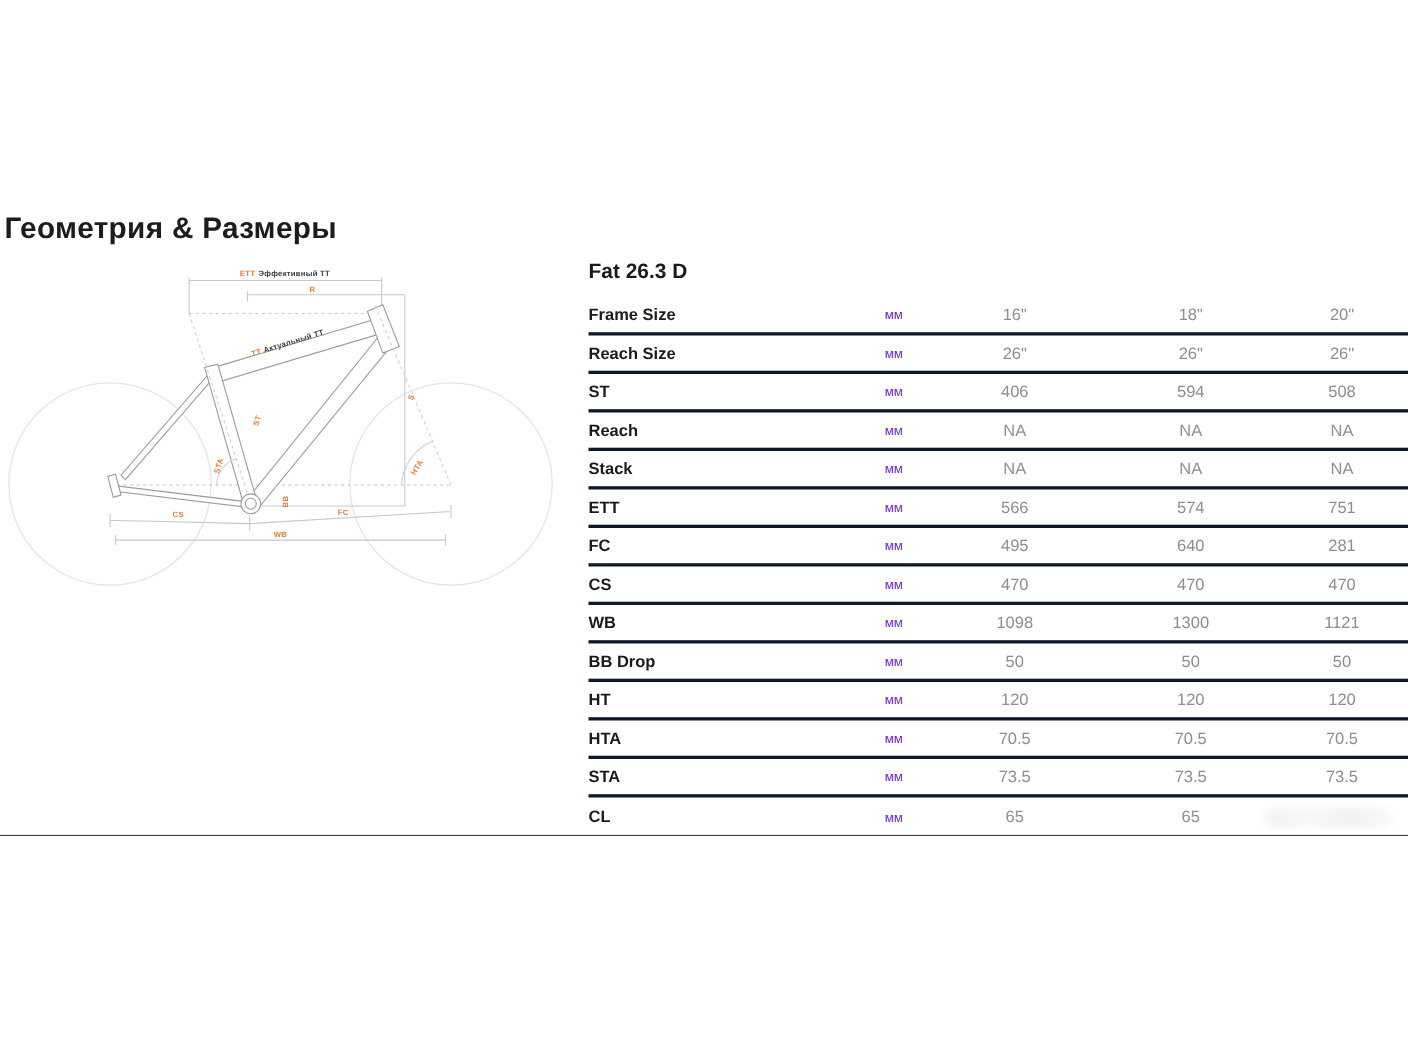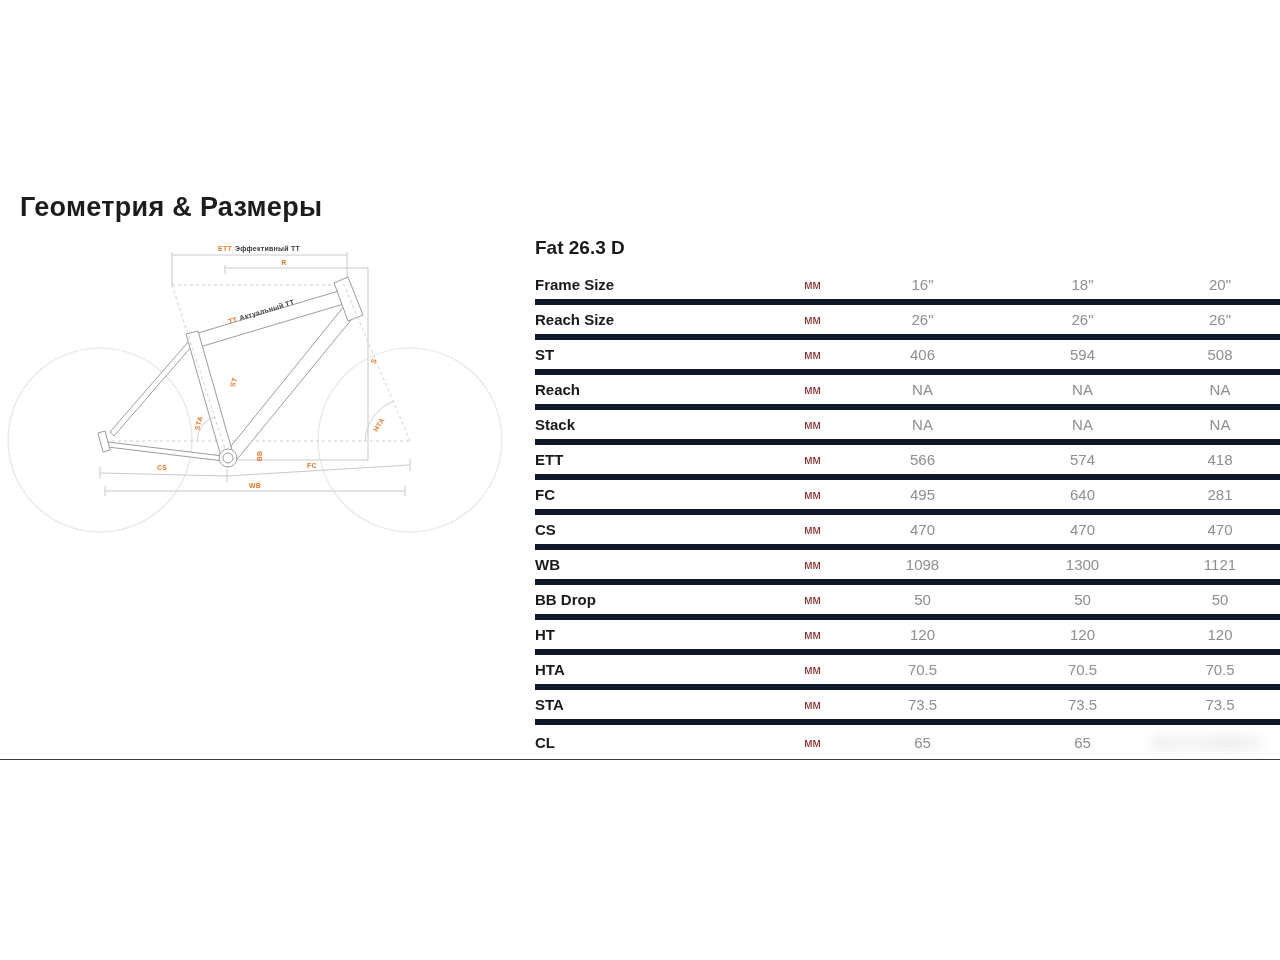--- a/index.html
+++ b/index.html
@@ -1,43 +1,43 @@
 <!DOCTYPE html>
 <html><head>
 <meta charset="utf-8">
 <style>
   * { margin:0; padding:0; box-sizing:border-box; }
   html,body { width:1280px; height:960px; background:#ffffff; overflow:hidden;
     font-family:"Liberation Sans", sans-serif; }
   .abs { position:absolute; }
 
   
-  #page-title { left:20px; top:192px; font-size:27px; font-weight:bold;
+  #page-title { left:4px; top:192px; font-size:27px; font-weight:bold;
     color:#1c1c1c; letter-spacing:.3px; }
 
   
   #diagram { left:0; top:228px; width:520px; height:322px; }
   #diagram text { font-family:"Liberation Sans", sans-serif; font-size:7px;
     font-weight:bold; letter-spacing:.25px; }
   .lab-accent { fill:#E87C2E; }
   .lab-dark { fill:#3A3A3A; }
   .tube { fill:#ffffff; stroke:#9C9C9C; stroke-width:1; }
   .dim  { stroke:#C9C9C9; stroke-width:1; fill:none; }
   .dash { stroke:#CFCFCF; stroke-width:1; fill:none; stroke-dasharray:3 3; }
   .wheel{ stroke:#E5E5E5; stroke-width:1.2; fill:none; }
   .arc  { stroke:#C5D3D8; stroke-width:1; fill:none; }
 
   
   #spec-table { left:535px; top:237px; width:745px; }
   .model { font-size:19px; font-weight:bold; color:#1a1a1a; height:33px; }
   .trow { display:grid; grid-template-columns:250px 55px 165px 155px 120px;
-    height:35px; align-items:center; border-bottom:6px solid #0f172a; }
+    height:35px; align-items:center; border-bottom:3px solid #0f172a; }
   .trow:last-child { border-bottom:none; }
   .cell.lbl { font-size:15px; font-weight:bold; color:#1a1a1a; text-align:left; }
-  .cell.unit{ font-size:12px; color:#7f1d1d; text-align:center; }
+  .cell.unit{ font-size:12px; color:#6d28d9; text-align:center; }
   .cell.val { font-size:15px; color:#8E8E8E; text-align:center; }
 
   
   #bottom-rule { left:0; top:759px; width:1280px; height:1px; background:#3D3D3D; }
 
   
   #watermark { left:1150px; top:734px; width:115px; height:18px;
     background:linear-gradient(90deg,#ededed 0%,#f4f4f4 35%,#ececec 70%,#f6f6f6 100%);
     border-radius:9px; filter:blur(4px); opacity:.75; }
 </style>
@@ -137,21 +137,21 @@
         <div class="cell unit">мм</div>
         <div class="cell val">NA</div>
         <div class="cell val">NA</div>
         <div class="cell val">NA</div>
       </div>
       <div class="trow">
         <div class="cell lbl">ETT</div>
         <div class="cell unit">мм</div>
         <div class="cell val">566</div>
         <div class="cell val">574</div>
-        <div class="cell val">418</div>
+        <div class="cell val">751</div>
       </div>
       <div class="trow">
         <div class="cell lbl">FC</div>
         <div class="cell unit">мм</div>
         <div class="cell val">495</div>
         <div class="cell val">640</div>
         <div class="cell val">281</div>
       </div>
       <div class="trow">
         <div class="cell lbl">CS</div>

